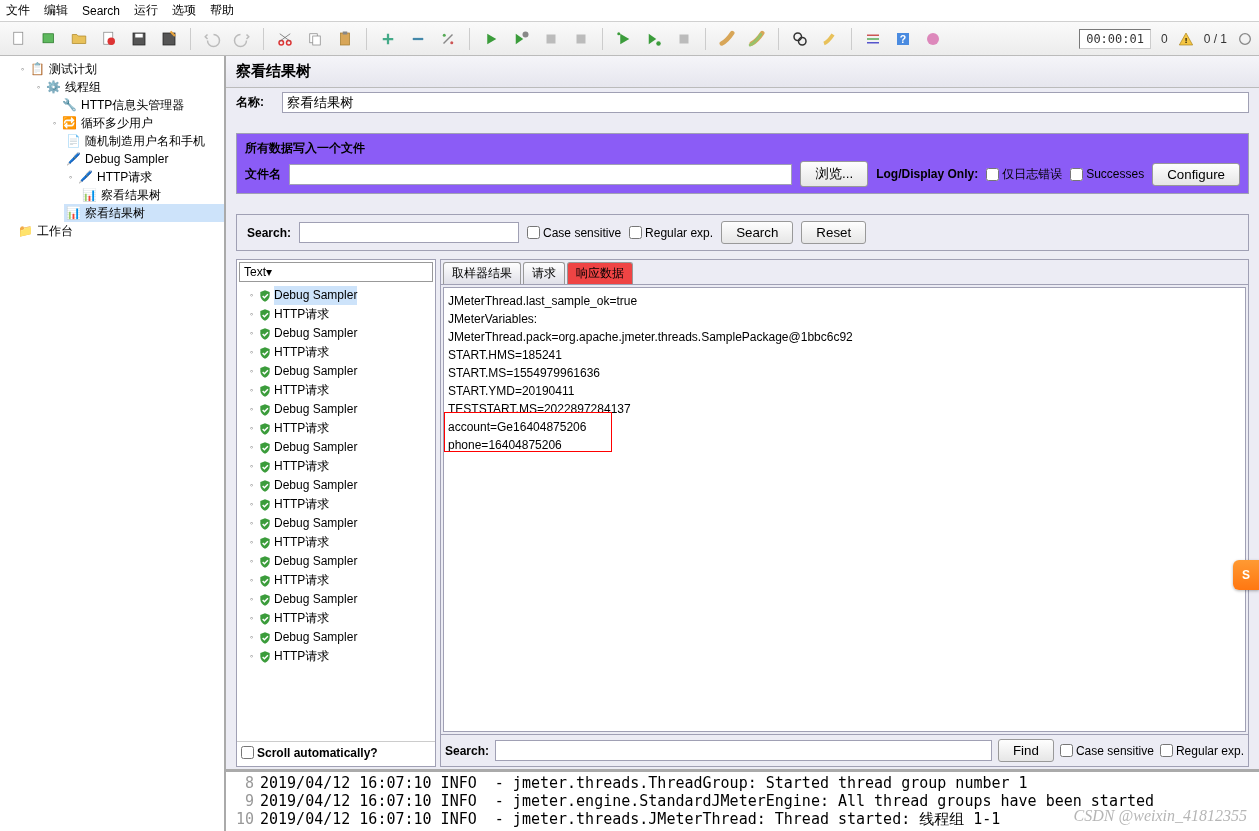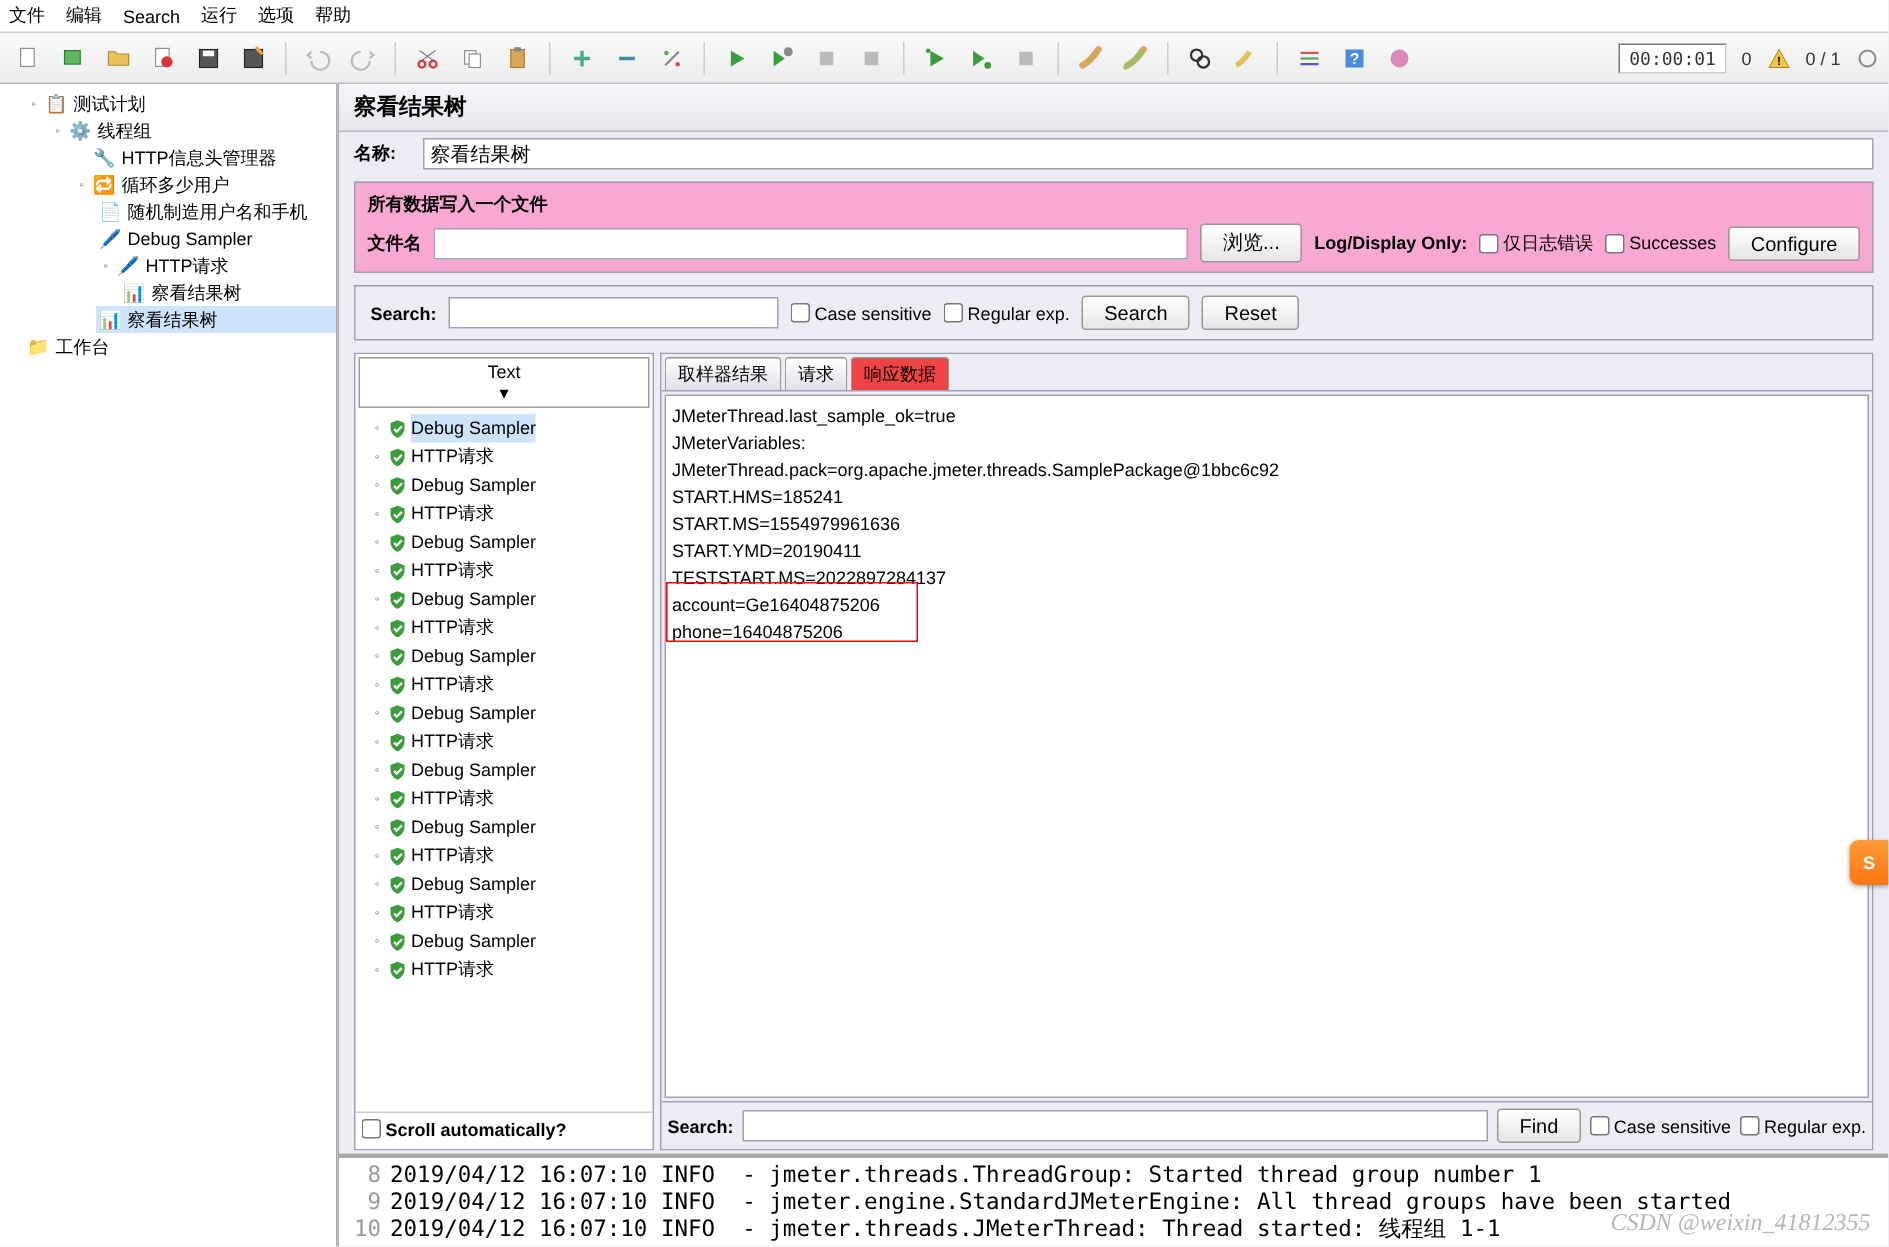--- a/index.html
+++ b/index.html
@@ -17,29 +17,29 @@
 .tree li { white-space: nowrap; line-height: 18px; }
 .tree-row { display: flex; align-items: center; gap: 3px; padding: 0 2px; cursor: default; }
 .tree-row.selected { background: #cde3fa; }
 .tog { width: 9px; height: 9px; font-size: 9px; color: #666; display: inline-flex; align-items: center; justify-content: center; }
 .icon { width: 16px; height: 16px; display: inline-flex; align-items: center; justify-content: center; }
 .right-panel { flex: 1; background: #ececf4; display: flex; flex-direction: column; overflow: hidden; border-left: 1px solid #aaa;}
 .panel-title { font-size: 15px; font-weight: bold; padding: 6px 10px; background: linear-gradient(#f5f5f9,#e6e6ee); border-bottom: 1px solid #bbb; }
 .form-row { display: flex; align-items: center; padding: 4px 10px; gap: 6px; }
 .form-row label { font-weight: bold; width: 40px; }
 .form-row input[type=text] { flex: 1; border: 1px solid #a0a0b4; padding: 2px 4px; background: #fff; }
-.fieldset { border: 1px solid #a0a0b4; margin: 4px 10px; padding: 6px 8px; background: #f9a8d4; }
+.fieldset { border: 1px solid #a0a0b4; margin: 16px 10px; padding: 6px 8px; background: #8b5cf6; }
 .fieldset-title { font-weight: bold; margin-bottom: 4px; }
 .file-row { display: flex; align-items: center; gap: 8px; justify-content: center; }
 .btn { background: linear-gradient(#fefefe,#e6e6e6); border: 1px solid #999; border-radius: 3px; padding: 3px 14px; cursor: pointer; }
 .search-row { display: flex; align-items: center; gap: 8px; padding: 6px 10px; border: 1px solid #a0a0b4; margin: 4px 10px; background: #ececf4; }
 .search-row input[type=text] { width: 220px; border: 1px solid #a0a0b4; padding: 2px 4px; }
 .results-area { flex: 1; display: flex; margin: 4px 10px 2px; gap: 4px; overflow: hidden; }
 .sample-list { width: 200px; border: 1px solid #a0a0b4; background: #fff; display: flex; flex-direction: column; }
-.sample-select { border: 1px solid #999; background: #fff; display: flex; align-items: center; padding: 2px 4px; margin: 2px; flex-direction: column; }
+.sample-select { border: 1px solid #999; background: #fff; display: flex; align-items: center; padding: 2px 4px; margin: 2px; }
 .sample-tree { flex: 1; overflow: auto; padding: 2px; }
 .sample-tree li { list-style: none; display: flex; align-items: center; gap: 2px; padding-left: 8px; line-height: 19px; }
 .sample-tree li.selected span.label { background: #cde3fa; }
 .chk-row { padding: 4px; border-top: 1px solid #ccc; }
 .detail-panel { flex: 1; border: 1px solid #a0a0b4; background: #ececf4; display: flex; flex-direction: column; overflow: hidden; }
 .tabs { display: flex; background: #ececf4; border-bottom: 1px solid #a0a0b4; padding: 2px 2px 0; gap: 0; }
 .tab { border: 1px solid #999; border-bottom: none; background: linear-gradient(#fefefe,#e0e0e8); padding: 2px 8px; margin-right: 2px; border-radius: 3px 3px 0 0; cursor: pointer; }
 .tab.active { background: #ef4444; }
 .response-box { flex: 1; border: 1px solid #a0a0b4; margin: 2px; background: #fff; padding: 4px; overflow: auto; position: relative; font-family: Arial; line-height: 18px; }
 .redbox { position: absolute; border: 1px solid red; pointer-events: none; }

